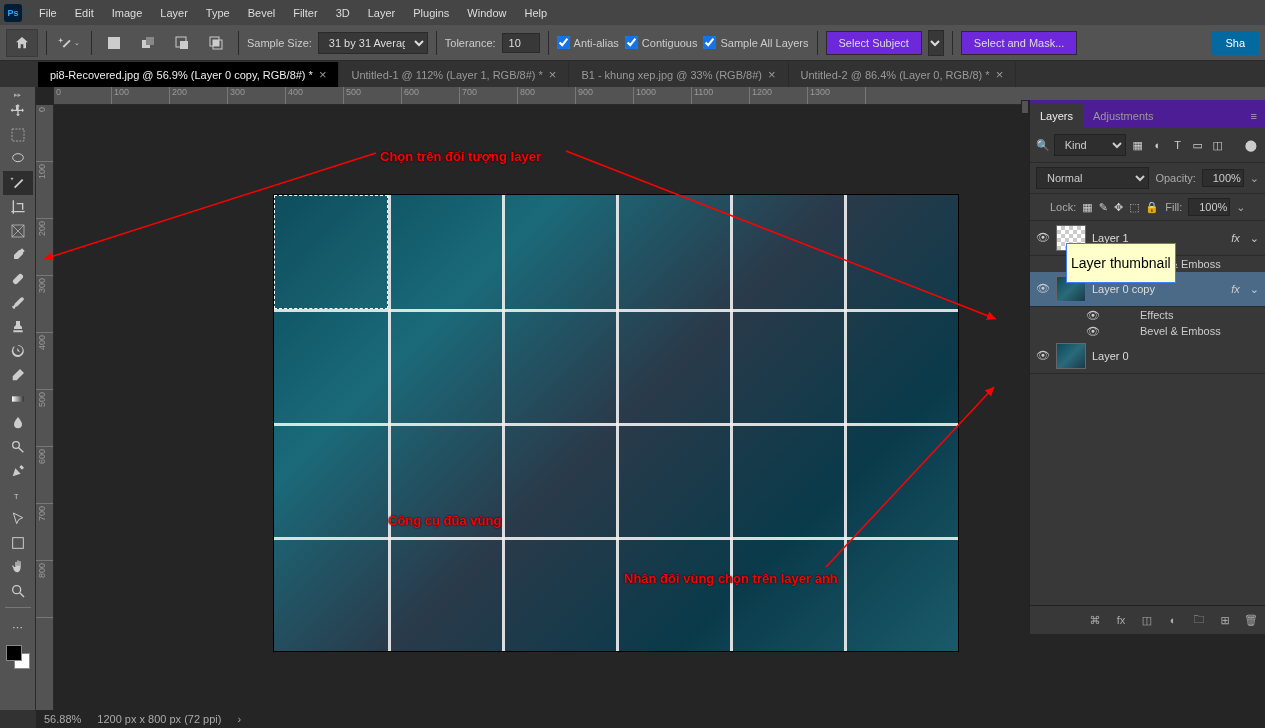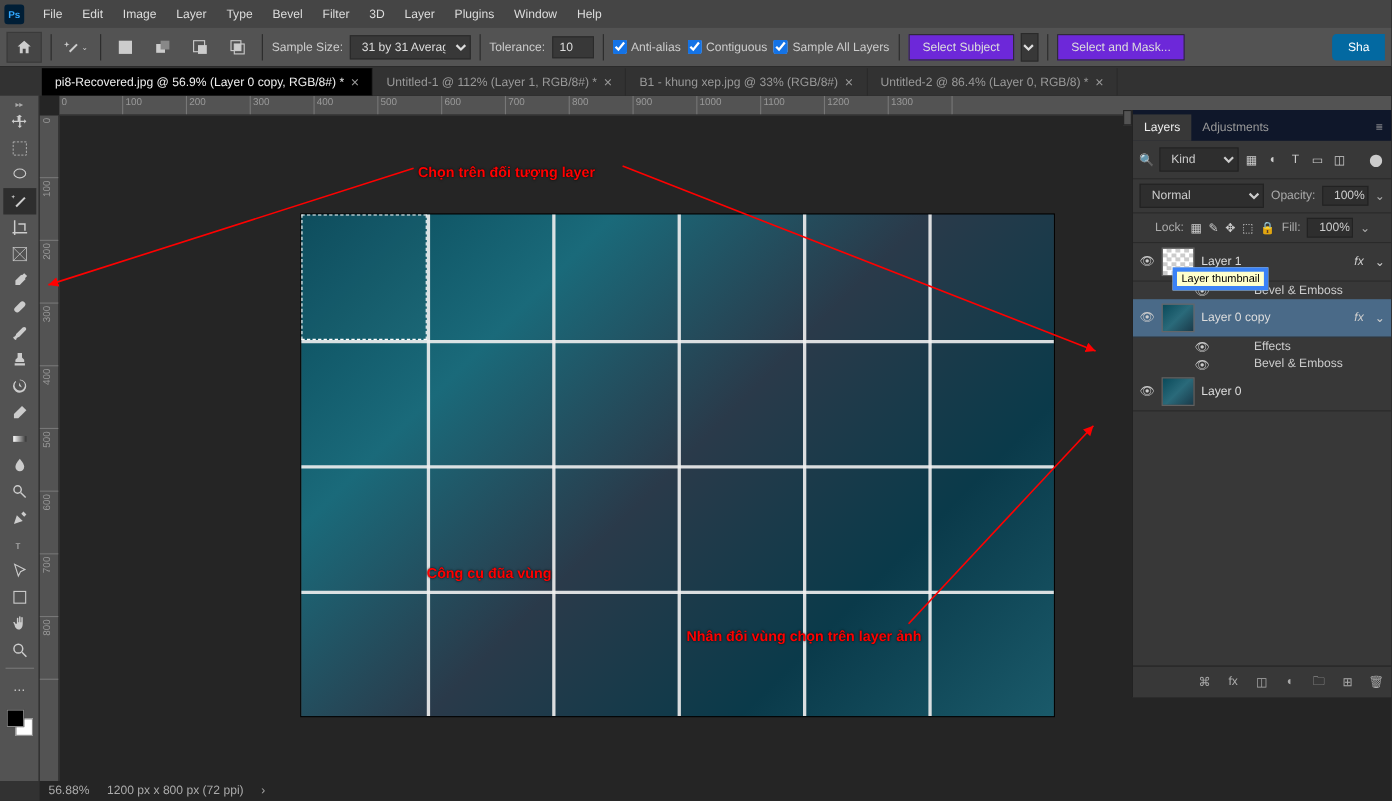--- a/index.html
+++ b/index.html
@@ -52,21 +52,21 @@
 .artboard { position: absolute; top: 108px; left: 238px; width: 684px; height: 456px; background: linear-gradient(135deg, #0a4a5a 0%, #1a6a7a 25%, #2a3a4a 50%, #0a3a4a 75%, #1a5a6a 100%); box-shadow: 0 0 0 1px #000; }
 .puzzle-grid { position: absolute; inset: 0; }
 .puzzle-grid .hl { position: absolute; left: 0; right: 0; border-top: 3px solid rgba(240,240,240,0.9); }
 .puzzle-grid .vl { position: absolute; top: 0; bottom: 0; border-left: 3px solid rgba(240,240,240,0.9); }
 .selection { position: absolute; top: 0; left: 0; width: 114px; height: 114px; border: 1px dashed #fff; background: rgba(255,255,255,0.02); }
 .annotation { color: #ff0000; font-weight: bold; font-size: 13px; position: absolute; text-shadow: 0 0 2px #000; }
 
 
 .panels { width: 236px; background: #383838; border-left: 1px solid #222; display: flex; flex-direction: column; position: absolute; right: 0; top: 100px; bottom: 94px; }
 .panels-collapse { position: absolute; right: 236px; top: 100px; background: #535353; width: 8px; height: 14px; border: 1px solid #222; }
-.panel-tabs { display: flex; background: #0f172a; height: 28px; align-items: end; }
+.panel-tabs { display: flex; background: #4c1d95; height: 28px; align-items: end; }
 .panel-tabs .ptab { padding: 6px 10px; color: #999; cursor: pointer; }
 .panel-tabs .ptab.active { background: #383838; color: #eee; }
 .panel-tabs .menu { margin-left: auto; padding: 6px 8px; cursor: pointer; color: #aaa; }
 .layer-filters { display: flex; align-items: center; gap: 4px; padding: 6px; border-bottom: 1px solid #2a2a2a; }
 .layer-filters select { background: #2e2e2e; color: #ccc; border: 1px solid #222; padding: 3px 6px; width: 72px; }
 .layer-filters .ficon { width: 16px; height: 16px; display: flex; align-items: center; justify-content: center; cursor: pointer; color: #ccc; }
 .blend-row { display: flex; align-items: center; gap: 6px; padding: 4px 6px; border-bottom: 1px solid #2a2a2a; }
 .blend-row select { background: #2e2e2e; color: #ccc; border: 1px solid #222; padding: 3px 6px; flex: 1; }
 .blend-row .label { color: #aaa; }
 .blend-row input { width: 42px; background: #2e2e2e; color: #ccc; border: 1px solid #222; padding: 2px; text-align: right; }
@@ -78,21 +78,21 @@
 .layer { display: flex; align-items: center; padding: 4px 6px; gap: 6px; border-bottom: 1px solid #2a2a2a; position: relative; }
 .layer.selected { background: #4a6a88; }
 .layer .eye { width: 14px; height: 14px; cursor: pointer; color: #ccc; }
 .layer .thumb { width: 30px; height: 26px; border: 1px solid #666; background: repeating-conic-gradient(#ccc 0 25%, #fff 0 50%) 0 0/8px 8px; flex-shrink: 0; }
 .layer .thumb.img { background: linear-gradient(135deg, #0a4a5a, #2a6a7a, #1a3a4a); }
 .layer .name { color: #ddd; }
 .layer .fx { margin-left: auto; font-style: italic; color: #ccc; }
 .layer-sub { display: flex; align-items: center; gap: 6px; padding: 2px 6px 2px 56px; font-size: 10px; }
 .layer-sub .eye { width: 12px; height: 12px; }
 .layer-sub .txt { color: #ccc; margin-left: 36px; }
-.tooltip { background: #ffffcc; color: #000; position: absolute; font-size: 10px; padding: 1px 4px; border: 4px solid #3b82f6; z-index: 10; }
+.tooltip { background: #ffffcc; color: #000; position: absolute; font-size: 14px; padding: 11px 4px; border: 1px solid #3b82f6; z-index: 10; }
 
 .panel-bottom { border-top: 1px solid #222; padding: 6px; display: flex; justify-content: flex-end; gap: 10px; }
 .panel-bottom .picon { width: 16px; height: 16px; color: #aaa; cursor: pointer; display: flex; align-items: center; justify-content: center; }
 
 
 .status-bar { height: 18px; background: #252525; color: #aaa; display: flex; align-items: center; padding: 0 8px; gap: 16px; position: absolute; bottom: 0; left: 36px; right: 0; }
 
 
 .isvg { width: 16px; height: 16px; }
 </style>

